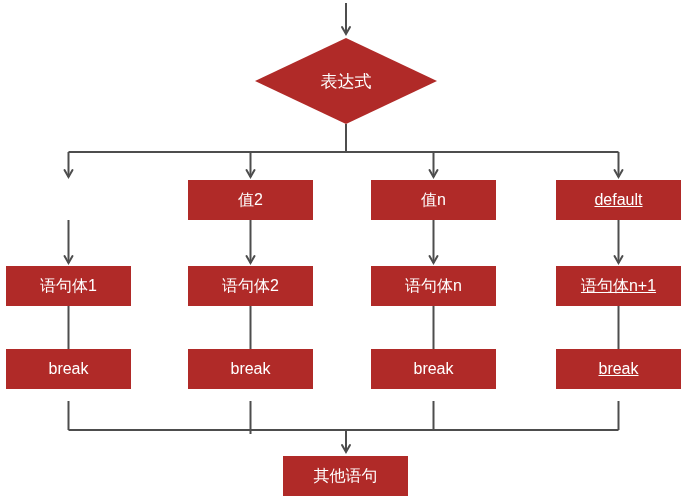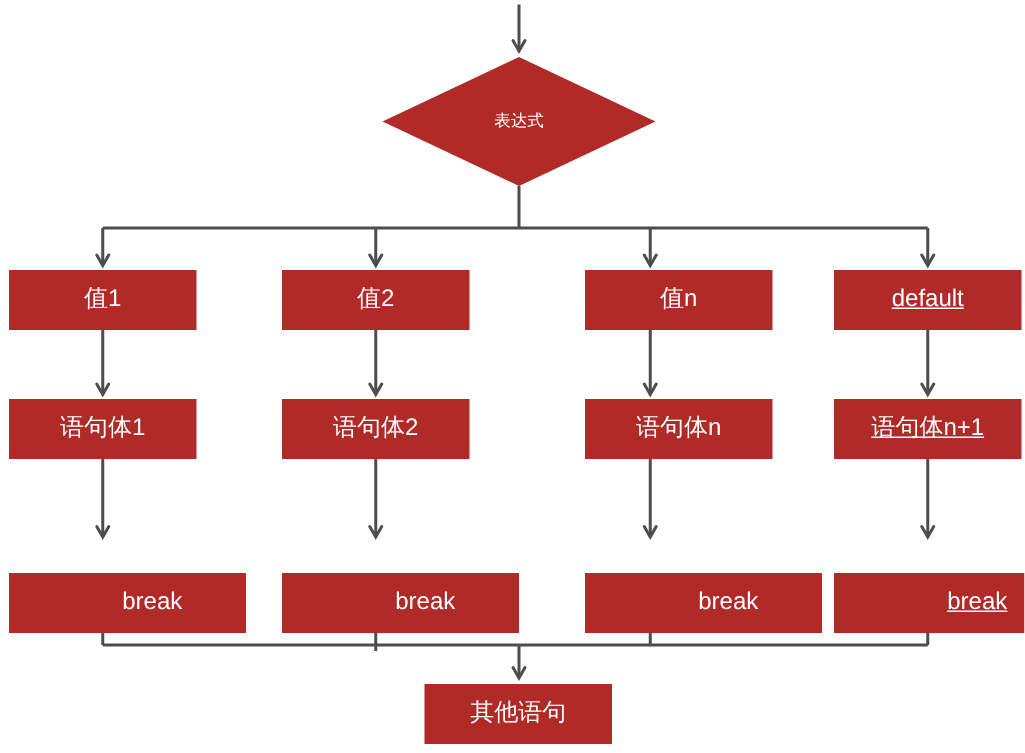--- a/index.html
+++ b/index.html
@@ -7,29 +7,29 @@
     position:relative;width:683px;height:502px;background:#ffffff;
     font-family:"Liberation Sans", sans-serif;overflow:hidden;
   }
   svg.connectors{position:absolute;left:0;top:0;}
   .conn{stroke:#4d4d4d;stroke-width:2;fill:none;}
   .node{
     position:absolute;width:125px;height:40px;background:#b02a28;color:#ffffff;
     display:flex;align-items:center;justify-content:center;
     font-size:16px;line-height:1;white-space:nowrap;
   }
-  .row1{top:180px;} .row2{top:266px;text-align:center;} .row3{top:382px;padding-left:33px;}
-  .col1{left:6px;} .col2{left:188px;} .col3{left:371px;margin-left:19px;} .col4{left:556px;text-decoration:underline;}
+  .row1{top:180px;} .row2{top:266px;text-align:center;} .row3{top:349px;}
+  .col1{left:6px;} .col2{left:188px;} .col3{left:371px;} .col4{left:556px;text-decoration:underline;}
   .end-node{left:283px;top:456px;text-align:right;}
   .diamond{
     position:absolute;left:255px;top:38px;width:182px;height:86px;
     background:#b02a28;color:#ffffff;
     clip-path:polygon(50% 0,100% 50%,50% 100%,0 50%);
     display:flex;align-items:center;justify-content:center;
-    font-size:11px;line-height:1;
+    font-size:17px;line-height:1;
   }
 </style>
 </head>
 <body>
 
 <div class="stage">
 
   <svg class="connectors" width="683" height="502" viewBox="0 0 683 502">
     <defs>
       <marker id="arrow" markerUnits="userSpaceOnUse" markerWidth="12" markerHeight="12" viewBox="0 0 12 12" refX="9" refY="6" orient="auto">
@@ -65,21 +65,20 @@
 
     <path class="conn" d="M68.5 430 L618.5 430"></path>
 
     <path class="conn" d="M346 430 L346 452" marker-end="url(#arrow)"></path>
   </svg>
 
   <div class="diamond">
     <span>表达式</span>
   </div>
 
-  <div class="node row1 col1">值1</div>
   <div class="node row1 col2">值2</div>
   <div class="node row1 col3">值n</div>
   <div class="node row1 col4">default</div>
 
   <div class="node row2 col1">语句体1</div>
   <div class="node row2 col2">语句体2</div>
   <div class="node row2 col3">语句体n</div>
   <div class="node row2 col4">语句体n+1</div>
 
   <div class="node row3 col1">break</div>

